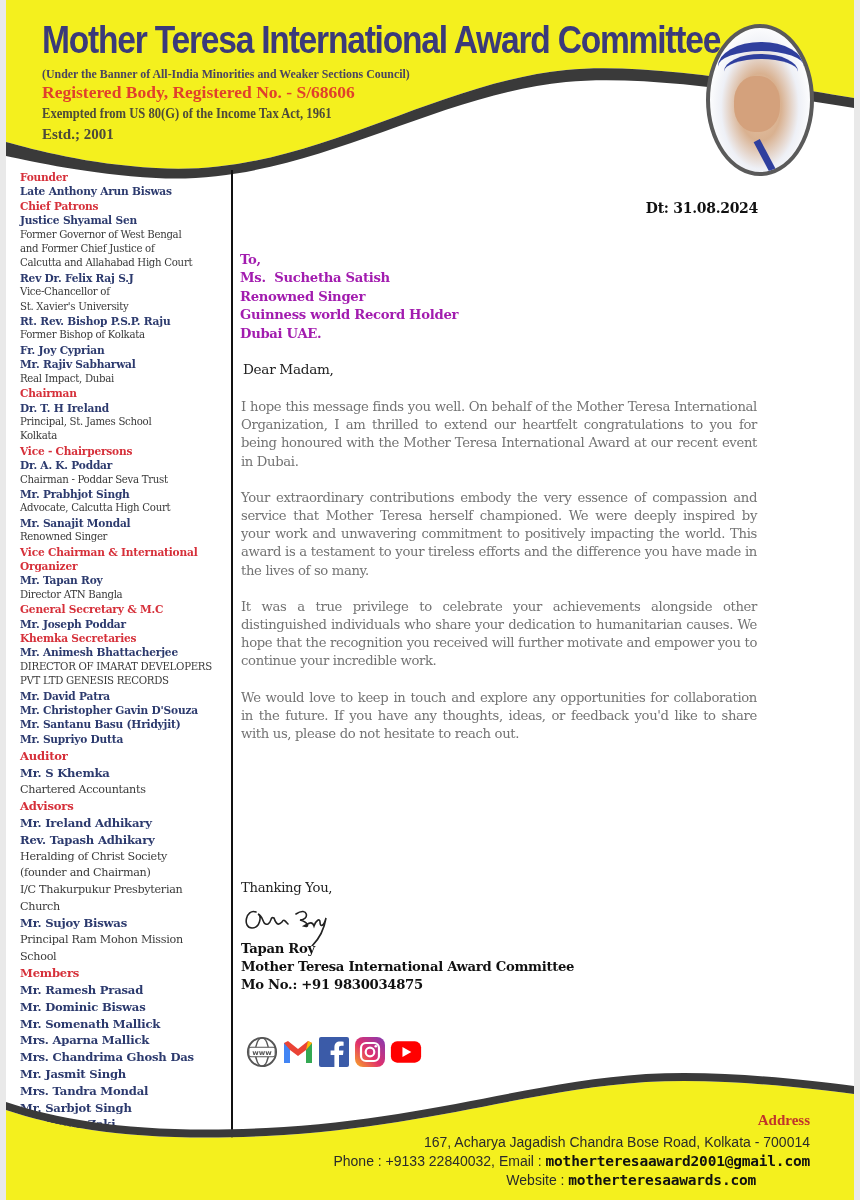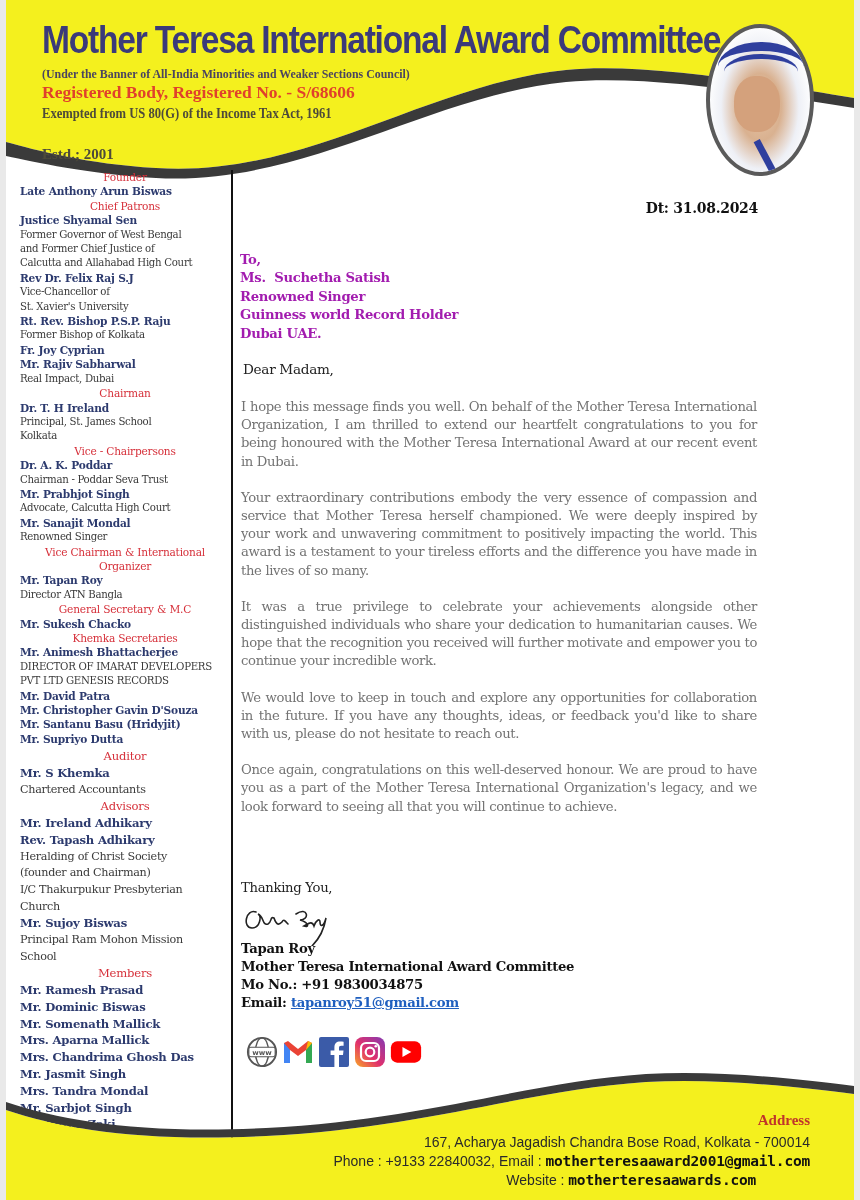--- a/index.html
+++ b/index.html
@@ -4,31 +4,31 @@
 <style>
   html, body { margin:0; padding:0; }
   body { width:860px; height:1200px; background:#e9e9e9; position:relative; overflow:hidden; font-family:"Liberation Serif", serif; }
   .page { position:absolute; left:6px; top:0; width:848px; height:1200px; background:#ffffff; overflow:hidden; }
   .hdr-svg { position:absolute; left:0; top:0; width:848px; height:200px; }
   .ftr-svg { position:absolute; left:0; top:1070px; width:848px; height:130px; }
   .title { position:absolute; left:36px; top:18px; font-family:"Liberation Sans", sans-serif; font-weight:bold; font-size:39px; color:#3b3a7a; letter-spacing:-1.4px; transform:scaleX(0.86); transform-origin:left top; white-space:nowrap; }
   .sub1 { position:absolute; left:36px; top:66px; font-size:13.5px; font-weight:bold; color:#4a4460; transform:scaleX(0.88); transform-origin:left top; white-space:nowrap; }
   .sub2 { position:absolute; left:36px; top:82px; font-size:17.5px; font-weight:bold; color:#e0402c; white-space:nowrap; }
   .sub3 { position:absolute; left:36px; top:106px; font-size:14px; font-weight:bold; color:#4d4a3a; transform:scaleX(0.9); transform-origin:left top; white-space:nowrap; }
-  .sub4 { position:absolute; left:36px; top:126px; font-size:15px; font-weight:bold; color:#4d4a3a; white-space:nowrap;margin-top:20px; }
+  .sub4 { position:absolute; left:36px; top:126px; font-size:15px; font-weight:bold; color:#4d4a3a; white-space:nowrap; }
   .portrait { position:absolute; left:700px; top:24px; width:100px; height:144px; border-radius:50%; background:radial-gradient(ellipse at 50% 55%, #e8c6a6 0%, #d9b190 30%, #eef0f6 55%, #ffffff 75%); border:4px solid #5a5a5a; overflow:hidden; }
   .portrait .veil { position:absolute; left:8px; top:14px; width:86px; height:40px; border-top:9px solid #2f3f9e; border-radius:50% 50% 0 0; }
   .portrait .veil2 { position:absolute; left:14px; top:26px; width:74px; height:30px; border-top:5px solid #2f3f9e; border-radius:50% 50% 0 0; }
   .portrait .face { position:absolute; left:24px; top:48px; width:46px; height:56px; border-radius:45%; background:#d4a17c; }
   .portrait .stripe { position:absolute; left:54px; top:96px; width:56px; height:60px; border-left:7px solid #2f3f9e; transform:rotate(-28deg); }
 
   .divider { position:absolute; left:225px; top:170px; width:2px; height:976px; background:#111; }
 
   .sidebar { position:absolute; left:14px; top:170px; width:210px; font-family:"DejaVu Serif", serif; }
-  .sb-h { color:#d6303a; font-weight:normal; font-size:10.6px; line-height:14.4px; white-space:nowrap; letter-spacing:-0.2px;text-align:center; }
+  .sb-h { color:#d6303a; font-weight:bold; font-size:10.6px; line-height:14.4px; white-space:nowrap; letter-spacing:-0.2px; }
   .sb-n { color:#2c3a6e; font-weight:bold; font-size:10.6px; line-height:14.4px; white-space:nowrap; letter-spacing:-0.2px; }
   .sb-d { color:#3a3a3a; font-size:10.2px; line-height:14.4px; white-space:nowrap; letter-spacing:-0.3px; }
   .sb-h.big, .sb-n.big { font-size:11.6px; line-height:16.8px; }
   .sb-d.big { font-size:11.2px; line-height:16.6px; }
 
   .date { position:absolute; right:96px; top:200px; font-weight:bold; font-size:14px; color:#111; font-family:"DejaVu Serif", serif; letter-spacing:-0.3px; }
   .addr { position:absolute; left:234px; top:251px; font-family:"DejaVu Serif", serif; font-weight:bold; font-size:13.2px; line-height:18.4px; color:#a21caf; letter-spacing:-0.3px; }
   .salute { position:absolute; left:237px; top:361px; font-size:13.6px; color:#222; font-family:"DejaVu Serif", serif; letter-spacing:-0.3px; }
   .body { position:absolute; left:235px; top:398px; width:516px; font-family:"DejaVu Serif", serif; font-size:13.2px; line-height:18.2px; color:#737373; letter-spacing:-0.35px; }
   .body p { margin:0 0 18px 0; text-align:justify; }
@@ -92,21 +92,21 @@
       <div class="sb-d">Chairman - Poddar Seva Trust</div>
       <div class="sb-n">Mr. Prabhjot Singh</div>
       <div class="sb-d">Advocate, Calcutta High Court</div>
       <div class="sb-n">Mr. Sanajit Mondal</div>
       <div class="sb-d">Renowned Singer</div>
       <div class="sb-h">Vice Chairman &amp; International</div>
       <div class="sb-h">Organizer</div>
       <div class="sb-n">Mr. Tapan Roy</div>
       <div class="sb-d">Director ATN Bangla</div>
       <div class="sb-h">General Secretary &amp; M.C</div>
-      <div class="sb-n">Mr. Sukesh Chacko</div>
+      <div class="sb-n">Mr. Joseph Poddar</div>
       <div class="sb-h">Khemka Secretaries</div>
       <div class="sb-n">Mr. Animesh Bhattacherjee</div>
       <div class="sb-d">DIRECTOR OF IMARAT DEVELOPERS</div>
       <div class="sb-d">PVT LTD GENESIS RECORDS</div>
       <div class="sb-n">Mr. David Patra</div>
       <div class="sb-n">Mr. Christopher Gavin D'Souza</div>
       <div class="sb-n">Mr. Santanu Basu (Hridyjit)</div>
       <div class="sb-n">Mr. Supriyo Dutta</div>
       <div class="sb-h big" style="margin-top: 2px;">Auditor</div>
       <div class="sb-n big">Mr. S Khemka</div>
@@ -145,34 +145,32 @@
     <div>Dubai UAE.</div>
   </div>
 
   <div class="salute">Dear Madam,</div>
 
   <div class="body">
     <p>I hope this message finds you well. On behalf of the Mother Teresa International Organization, I am thrilled to extend our heartfelt congratulations to you for being honoured with the Mother Teresa International Award at our recent event in Dubai.</p>
     <p>Your extraordinary contributions embody the very essence of compassion and service that Mother Teresa herself championed. We were deeply inspired by your work and unwavering commitment to positively impacting the world. This award is a testament to your tireless efforts and the difference you have made in the lives of so many.</p>
     <p>It was a true privilege to celebrate your achievements alongside other distinguished individuals who share your dedication to humanitarian causes. We hope that the recognition you received will further motivate and empower you to continue your incredible work.</p>
     <p>We would love to keep in touch and explore any opportunities for collaboration in the future. If you have any thoughts, ideas, or feedback you'd like to share with us, please do not hesitate to reach out.</p>
-    <p class="gap">Once again, congratulations on this well-deserved honour. We are proud to have you as a part of the Mother Teresa International Organization's legacy, and we look forward to seeing all that you will continue to achieve.</p>
   </div>
 
   <div class="thanks">Thanking You,</div>
 
   <svg class="sig" viewBox="0 0 100 48">
     <path d="M18,14 C8,10 4,30 14,30 C22,30 24,18 20,16 C26,18 24,28 30,26 C34,24 32,18 36,20 C38,26 40,28 44,24 C46,20 48,24 50,26 M58,16 C70,8 72,22 62,22 C70,24 72,30 66,28 C70,26 74,22 76,28 C78,22 82,20 82,24 C82,30 86,28 88,20 C86,32 80,42 74,48" fill="none" stroke="#222" stroke-width="1.6" stroke-linecap="round"></path>
   </svg>
 
   <div class="signblock">
     <div>Tapan Roy</div>
     <div>Mother Teresa International Award Committee</div>
     <div><span>Mo No.: </span><span>+91 9830034875</span></div>
-    <div><span>Email: </span><a>tapanroy51@gmail.com</a></div>
   </div>
 
   <div class="icons">
     <div class="ic">
       <svg width="34" height="34" viewBox="0 0 34 34">
           <circle cx="17" cy="17" r="15" fill="none" stroke="#555" stroke-width="2"></circle>
           <ellipse cx="17" cy="17" rx="7" ry="15" fill="none" stroke="#555" stroke-width="1.5"></ellipse>
           <line x1="2" y1="17" x2="32" y2="17" stroke="#555" stroke-width="1.2"></line>
           <rect x="3" y="12" width="28" height="10" fill="#fff" stroke="#555" stroke-width="1.2" rx="2"></rect>
           <text x="17" y="20.5" font-size="7.5" text-anchor="middle" font-family="DejaVu Sans, sans-serif" font-weight="bold" fill="#555">www</text>

